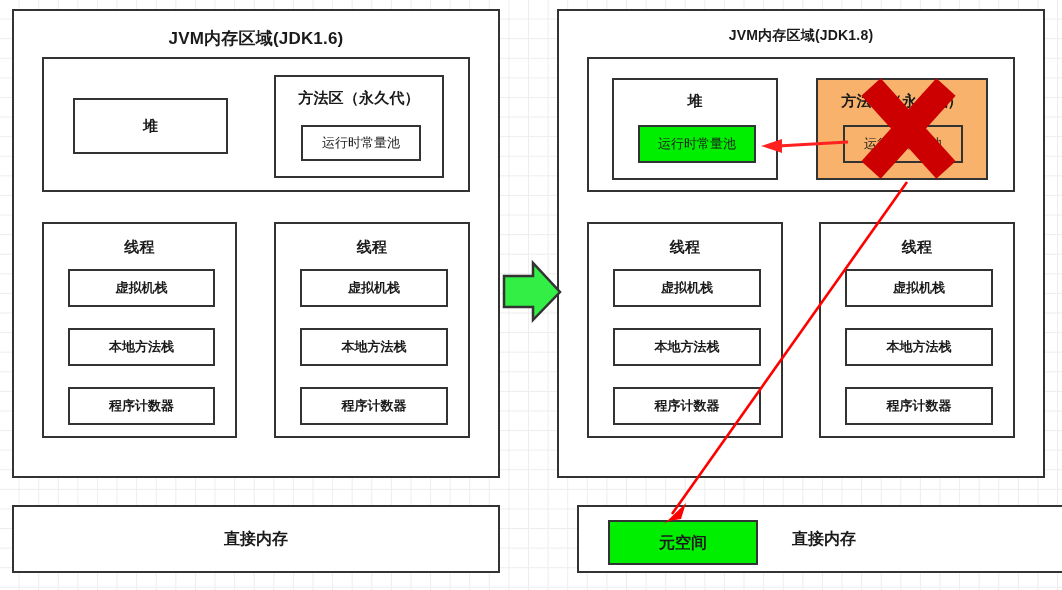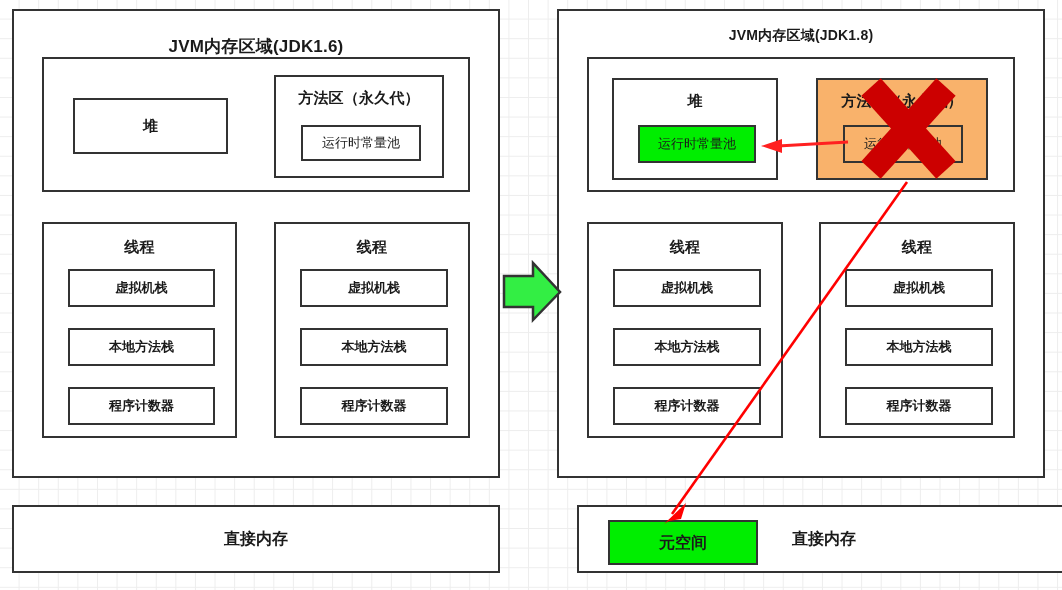--- a/index.html
+++ b/index.html
@@ -68,21 +68,21 @@
     height: 590px;
     pointer-events: none;
   }
 </style>
 </head>
 <body>
 
 <div id="canvas">
 
   <div class="box" style="left:12px; top:9px; width:488px; height:469px;">
-    <div class="panel-title" style="top:16px; font-size:17px;margin-top:8px;">JVM内存区域(JDK1.6)</div>
+    <div class="panel-title" style="top:16px; font-size:17px;">JVM内存区域(JDK1.6)</div>
   </div>
 
   <div class="box" style="left:42px; top:57px; width:428px; height:135px;"></div>
 
   <div class="box" style="left:73px; top:98px; width:155px; height:56px;">
     <div class="centered-label bold" style="font-size:15px;">堆</div>
   </div>
 
   <div class="box" style="left:274px; top:75px; width:170px; height:103px;">
     <div class="panel-title" style="top:12px; font-size:15px;">方法区（永久代）</div>

